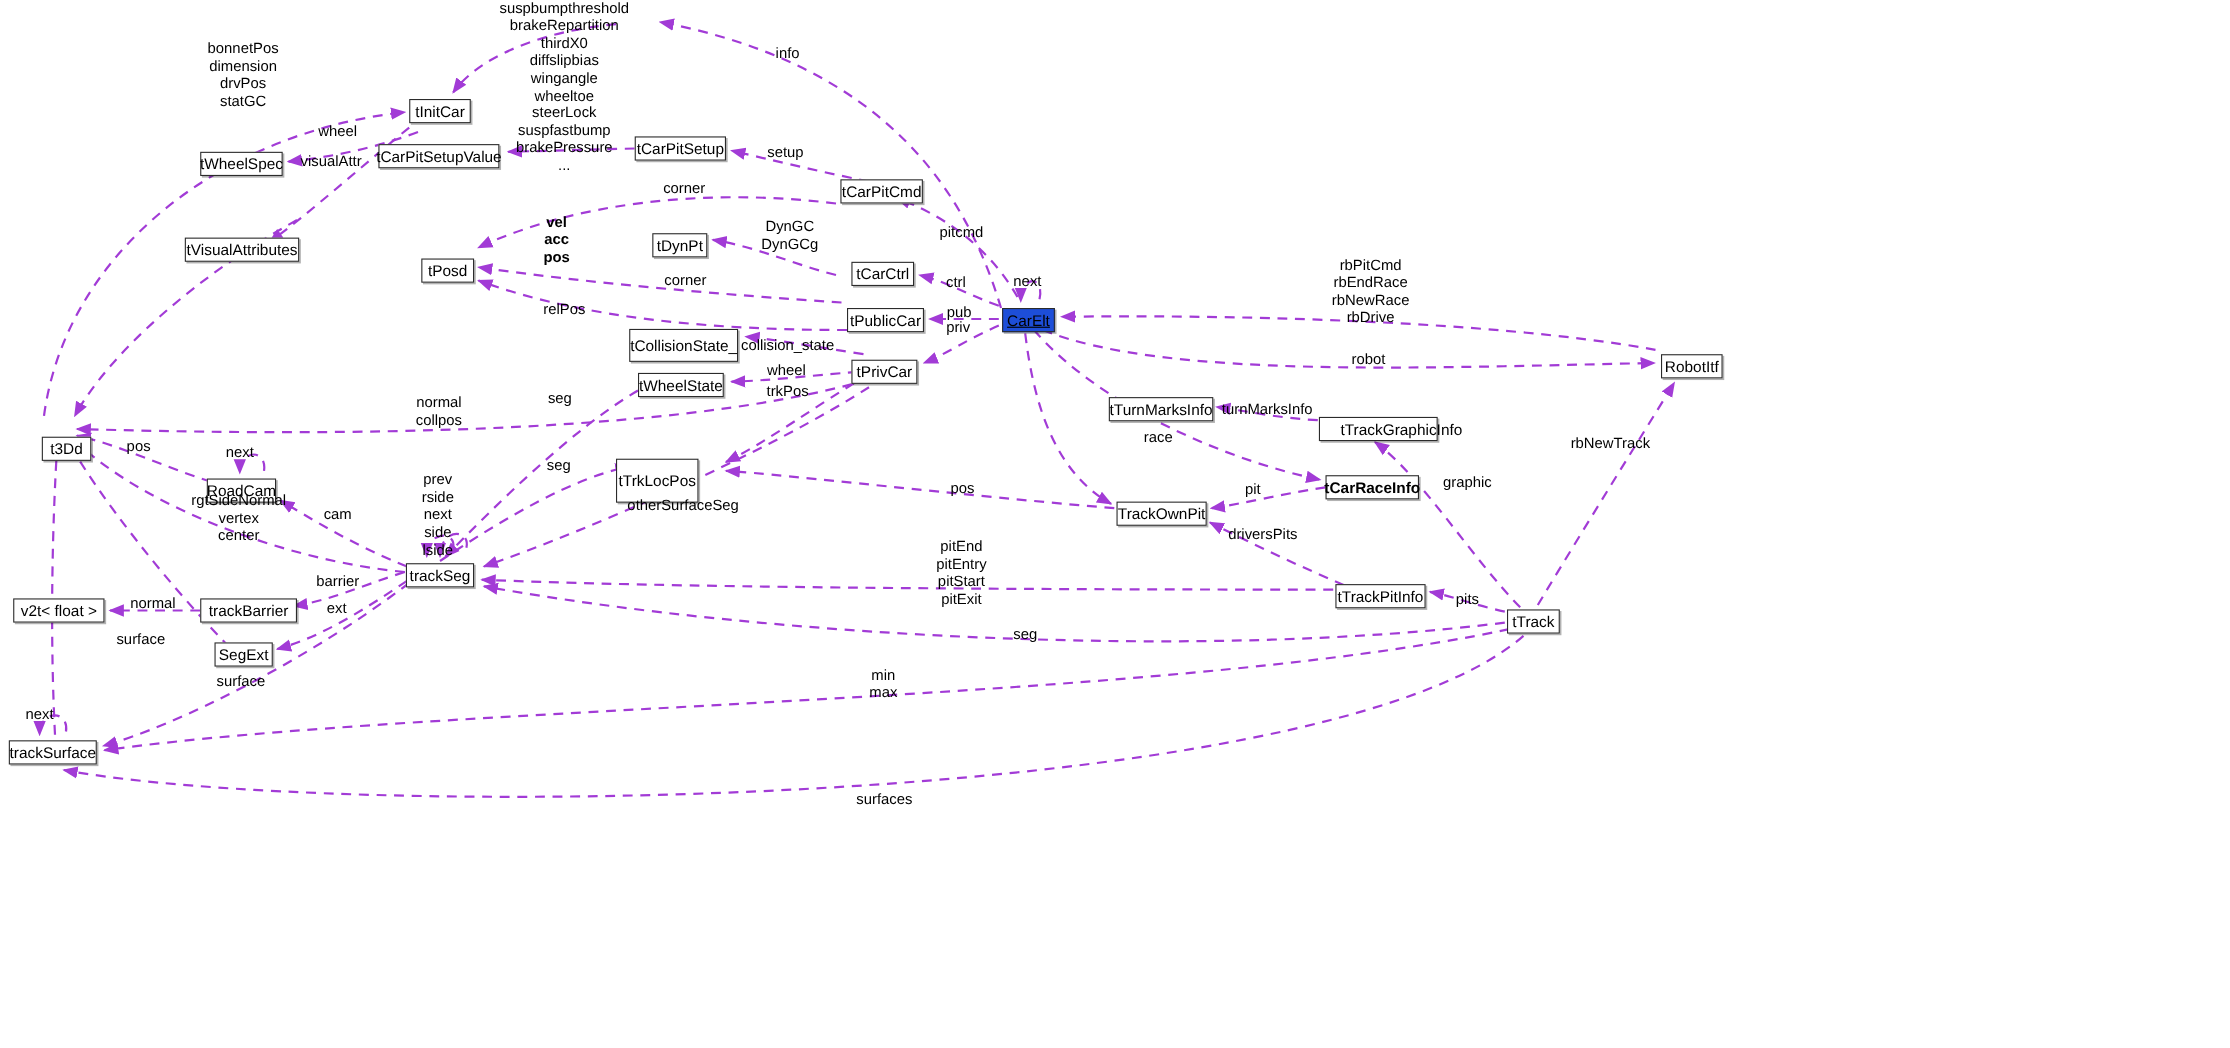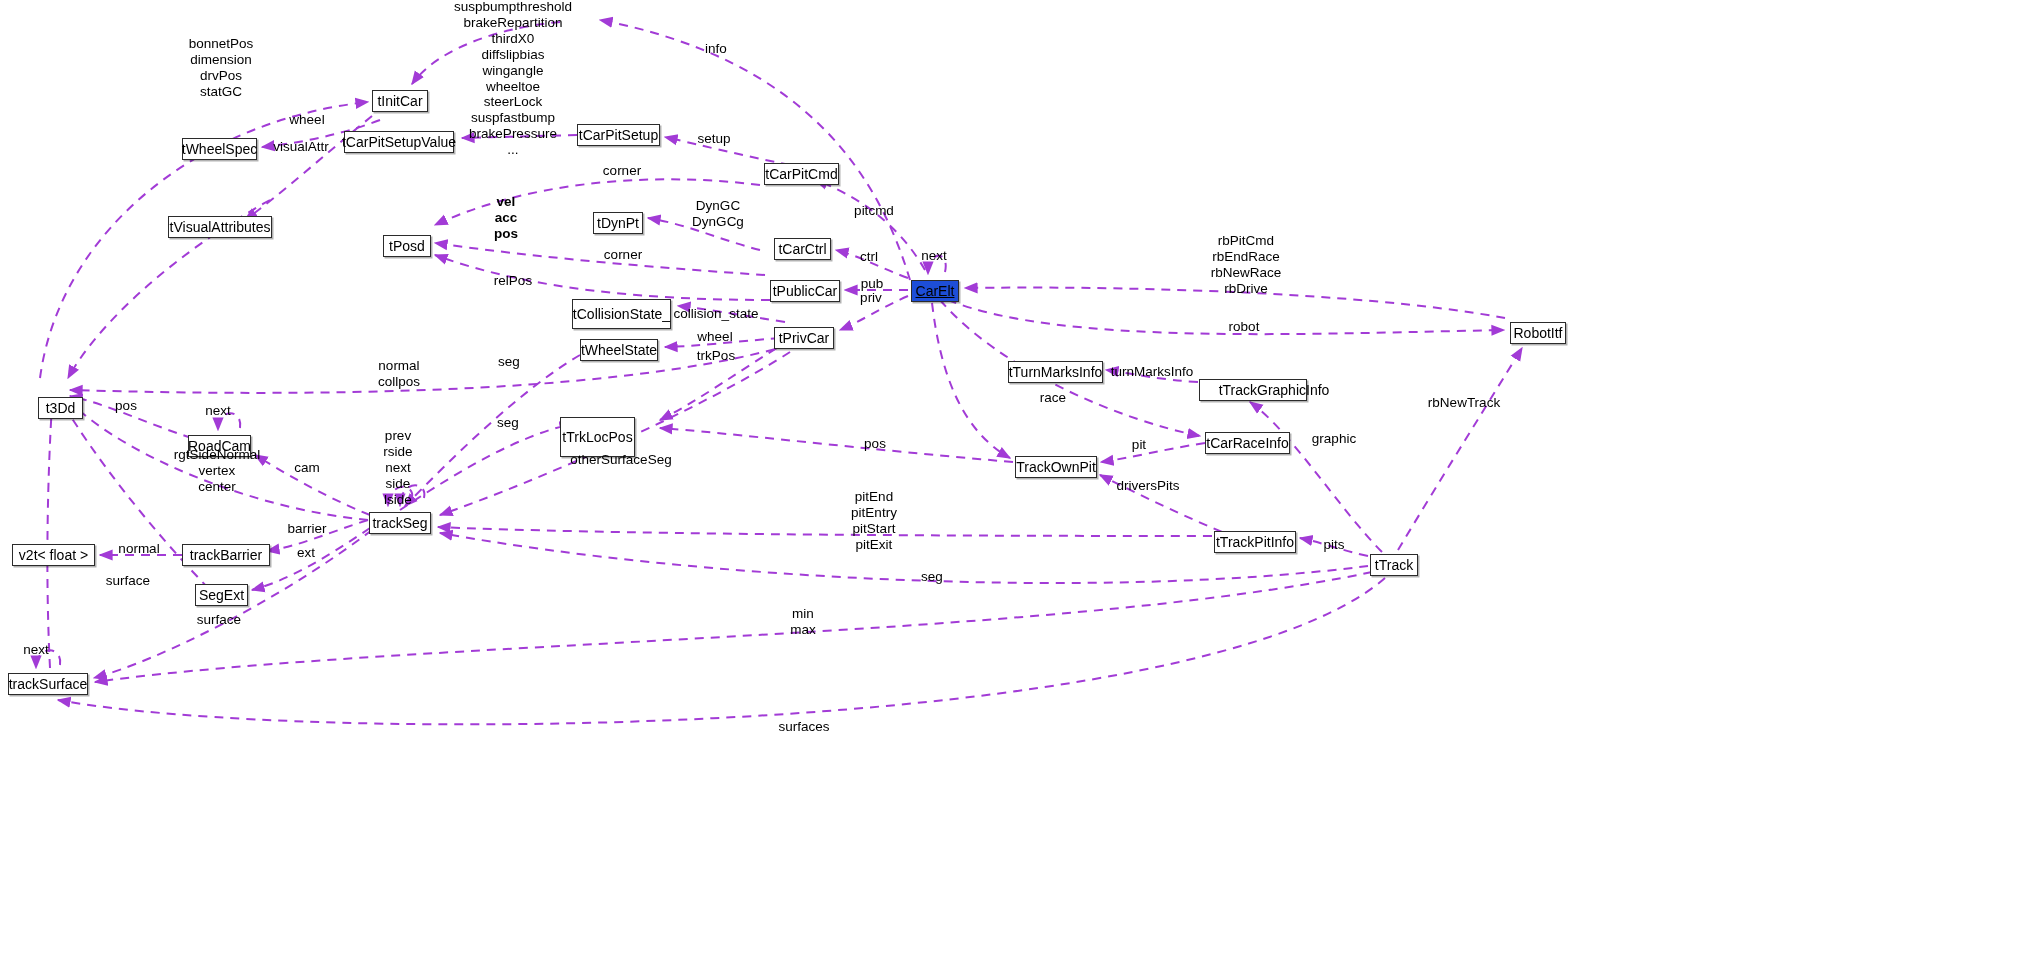--- a/index.html
+++ b/index.html
@@ -185,21 +185,21 @@
       <div class="node highlight" style="left: 911px; top: 280px; width: 48px; height: 22px;">CarElt</div>
       <div class="node" style="left: 572px; top: 299px; width: 99px; height: 30px;">tCollisionState_</div>
       <div class="node" style="left: 774px; top: 327px; width: 60px; height: 22px;">tPrivCar</div>
       <div class="node" style="left: 580px; top: 339px; width: 78px; height: 22px;">tWheelState</div>
       <div class="node" style="left: 1510px; top: 322px; width: 56px; height: 22px;">RobotItf</div>
       <div class="node" style="left: 1008px; top: 361px; width: 95px; height: 22px;">tTurnMarksInfo</div>
       <div class="node" style="left: 1199px; top: 379px; width: 108px; height: 22px; padding-left: 48px;">tTrackGraphicInfo</div>
       <div class="node" style="left: 18px; top: 397px; width: 45px; height: 22px; margin-left: 20px;">t3Dd</div>
       <div class="node" style="left: 188px; top: 435px; width: 63px; height: 22px;">RoadCam</div>
       <div class="node" style="left: 560px; top: 417px; width: 75px; height: 40px;">tTrkLocPos</div>
-      <div class="node" style="left: 1205px; top: 432px; width: 85px; height: 22px;">tCarRaceInfo</div>
+      <div class="node" style="left: 1205px; top: 432px; width: 85px; height: 22px; font-weight: bold;">tCarRaceInfo</div>
       <div class="node" style="left: 1015px; top: 456px; width: 82px; height: 22px;">TrackOwnPit</div>
       <div class="node" style="left: 369px; top: 512px; width: 62px; height: 22px;">trackSeg</div>
       <div class="node" style="left: 12px; top: 544px; width: 83px; height: 22px;">v2t&lt; float &gt;</div>
       <div class="node" style="left: 182px; top: 544px; width: 88px; height: 22px;">trackBarrier</div>
       <div class="node" style="left: 1214px; top: 531px; width: 82px; height: 22px;">tTrackPitInfo</div>
       <div class="node" style="left: 1370px; top: 554px; width: 48px; height: 22px;">tTrack</div>
       <div class="node" style="left: 195px; top: 584px; width: 53px; height: 22px;">SegExt</div>
       <div class="node" style="left: 8px; top: 673px; width: 80px; height: 22px;">trackSurface</div>
     </div>
 

